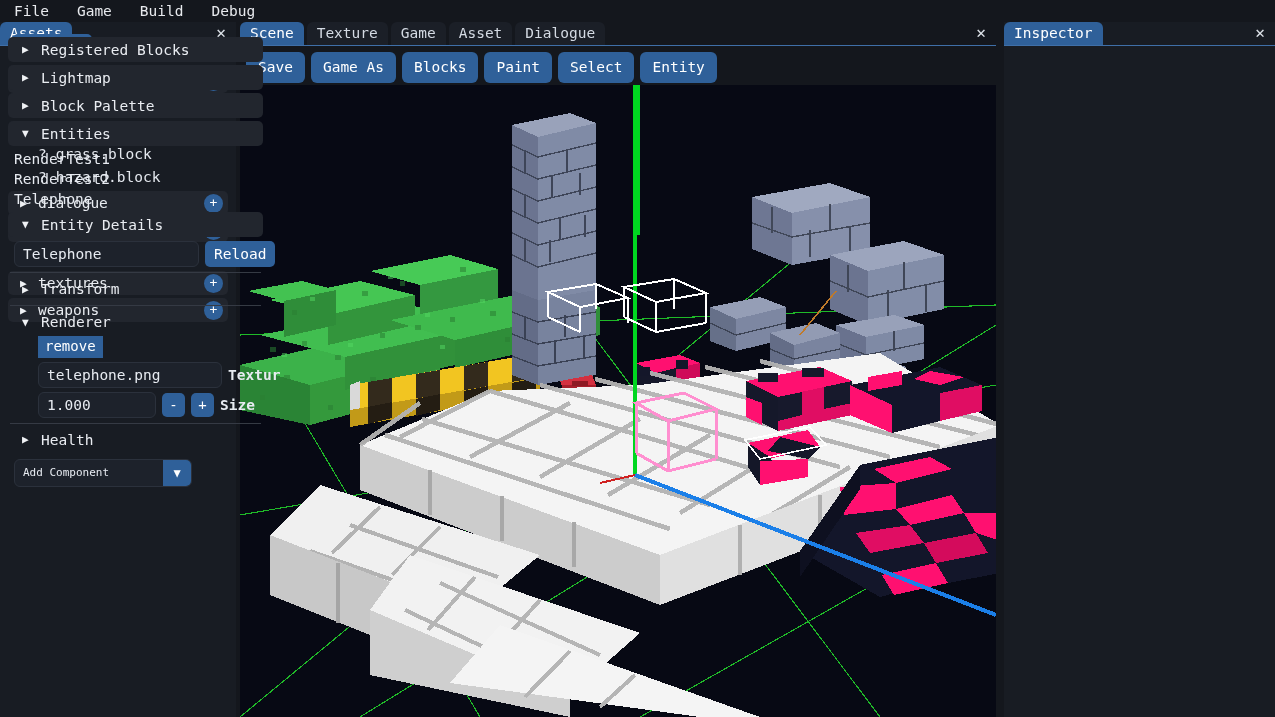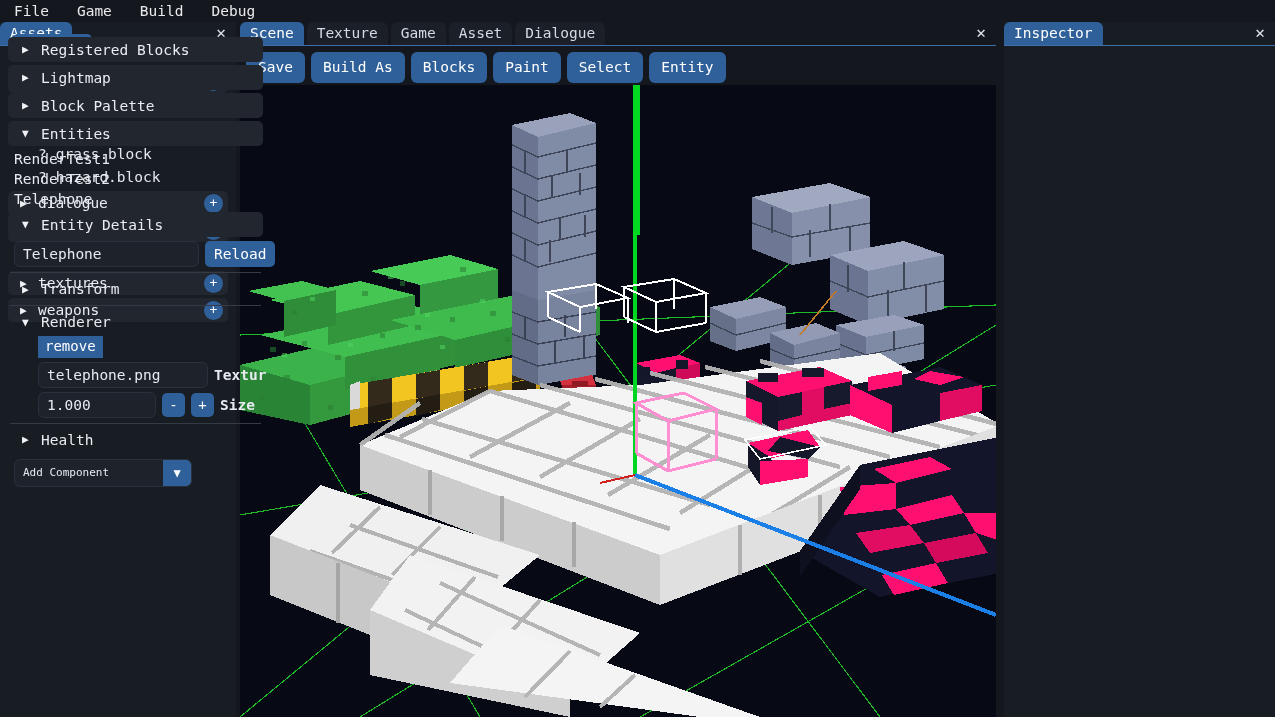--- a/index.html
+++ b/index.html
@@ -106,21 +106,21 @@
   .comp-head { display: flex; align-items: center; height: 22px; padding-left: 14px; cursor: pointer; }
   .comp-head .lbl { color: #e9ecf1; font-size: 14.5px; margin-left: 4px; }
 
   .field-row { display: flex; align-items: center; gap: 6px; margin: 4px 0 4px 6px; }
   .text-input {
     background: #1d222b; border: 1px solid #2b313c; border-radius: 6px;
     color: #e7ebf1; font-family: "DejaVu Sans Mono", monospace; font-size: 14.5px;
     padding: 4px 8px; outline: none;
   }
   .name-input { width: 185px; }
-  .tex-input  { width: 170px; margin-left: 24px; }
+  .tex-input  { width: 184px; margin-left: 24px; }
   .size-input { width: 118px; margin-left: 24px; }
   .mini-btn {
     background: #2f6099; color: #fff; border: none; border-radius: 5px;
     width: 23px; height: 24px; font-size: 14px; cursor: pointer; line-height: 1;
     font-family: "DejaVu Sans Mono", monospace;
   }
   .side-label { color: #e7ebf1; font-size: 14.5px; white-space: nowrap; font-weight: bold; }
   .remove-wrap { margin: 3px 0 3px 30px; }
   .remove-btn { font-size: 14px; padding: 2px 7px; border-radius: 0; }
 
@@ -213,21 +213,21 @@
     <div class="ptab active">Scene</div>
     <div class="ptab idle">Texture</div>
     <div class="ptab idle">Game</div>
     <div class="ptab idle">Asset</div>
     <div class="ptab idle">Dialogue</div>
     <div class="close-x">✕</div>
   </div>
 
   <div class="scene-toolbar">
     <button class="btn-blue tool-btn">Save</button>
-    <button class="btn-blue tool-btn">Build As</button>
+    <button class="btn-blue tool-btn">Game As</button>
     <button class="btn-blue tool-btn">Blocks</button>
     <button class="btn-blue tool-btn">Paint</button>
     <button class="btn-blue tool-btn">Select</button>
     <button class="btn-blue tool-btn">Entity</button>
   </div>
 
   <div id="viewport">
     <svg viewBox="0 0 756 632" xmlns="http://www.w3.org/2000/svg" shape-rendering="crispEdges">
       <defs>
         <g id="blkTop"></g>

